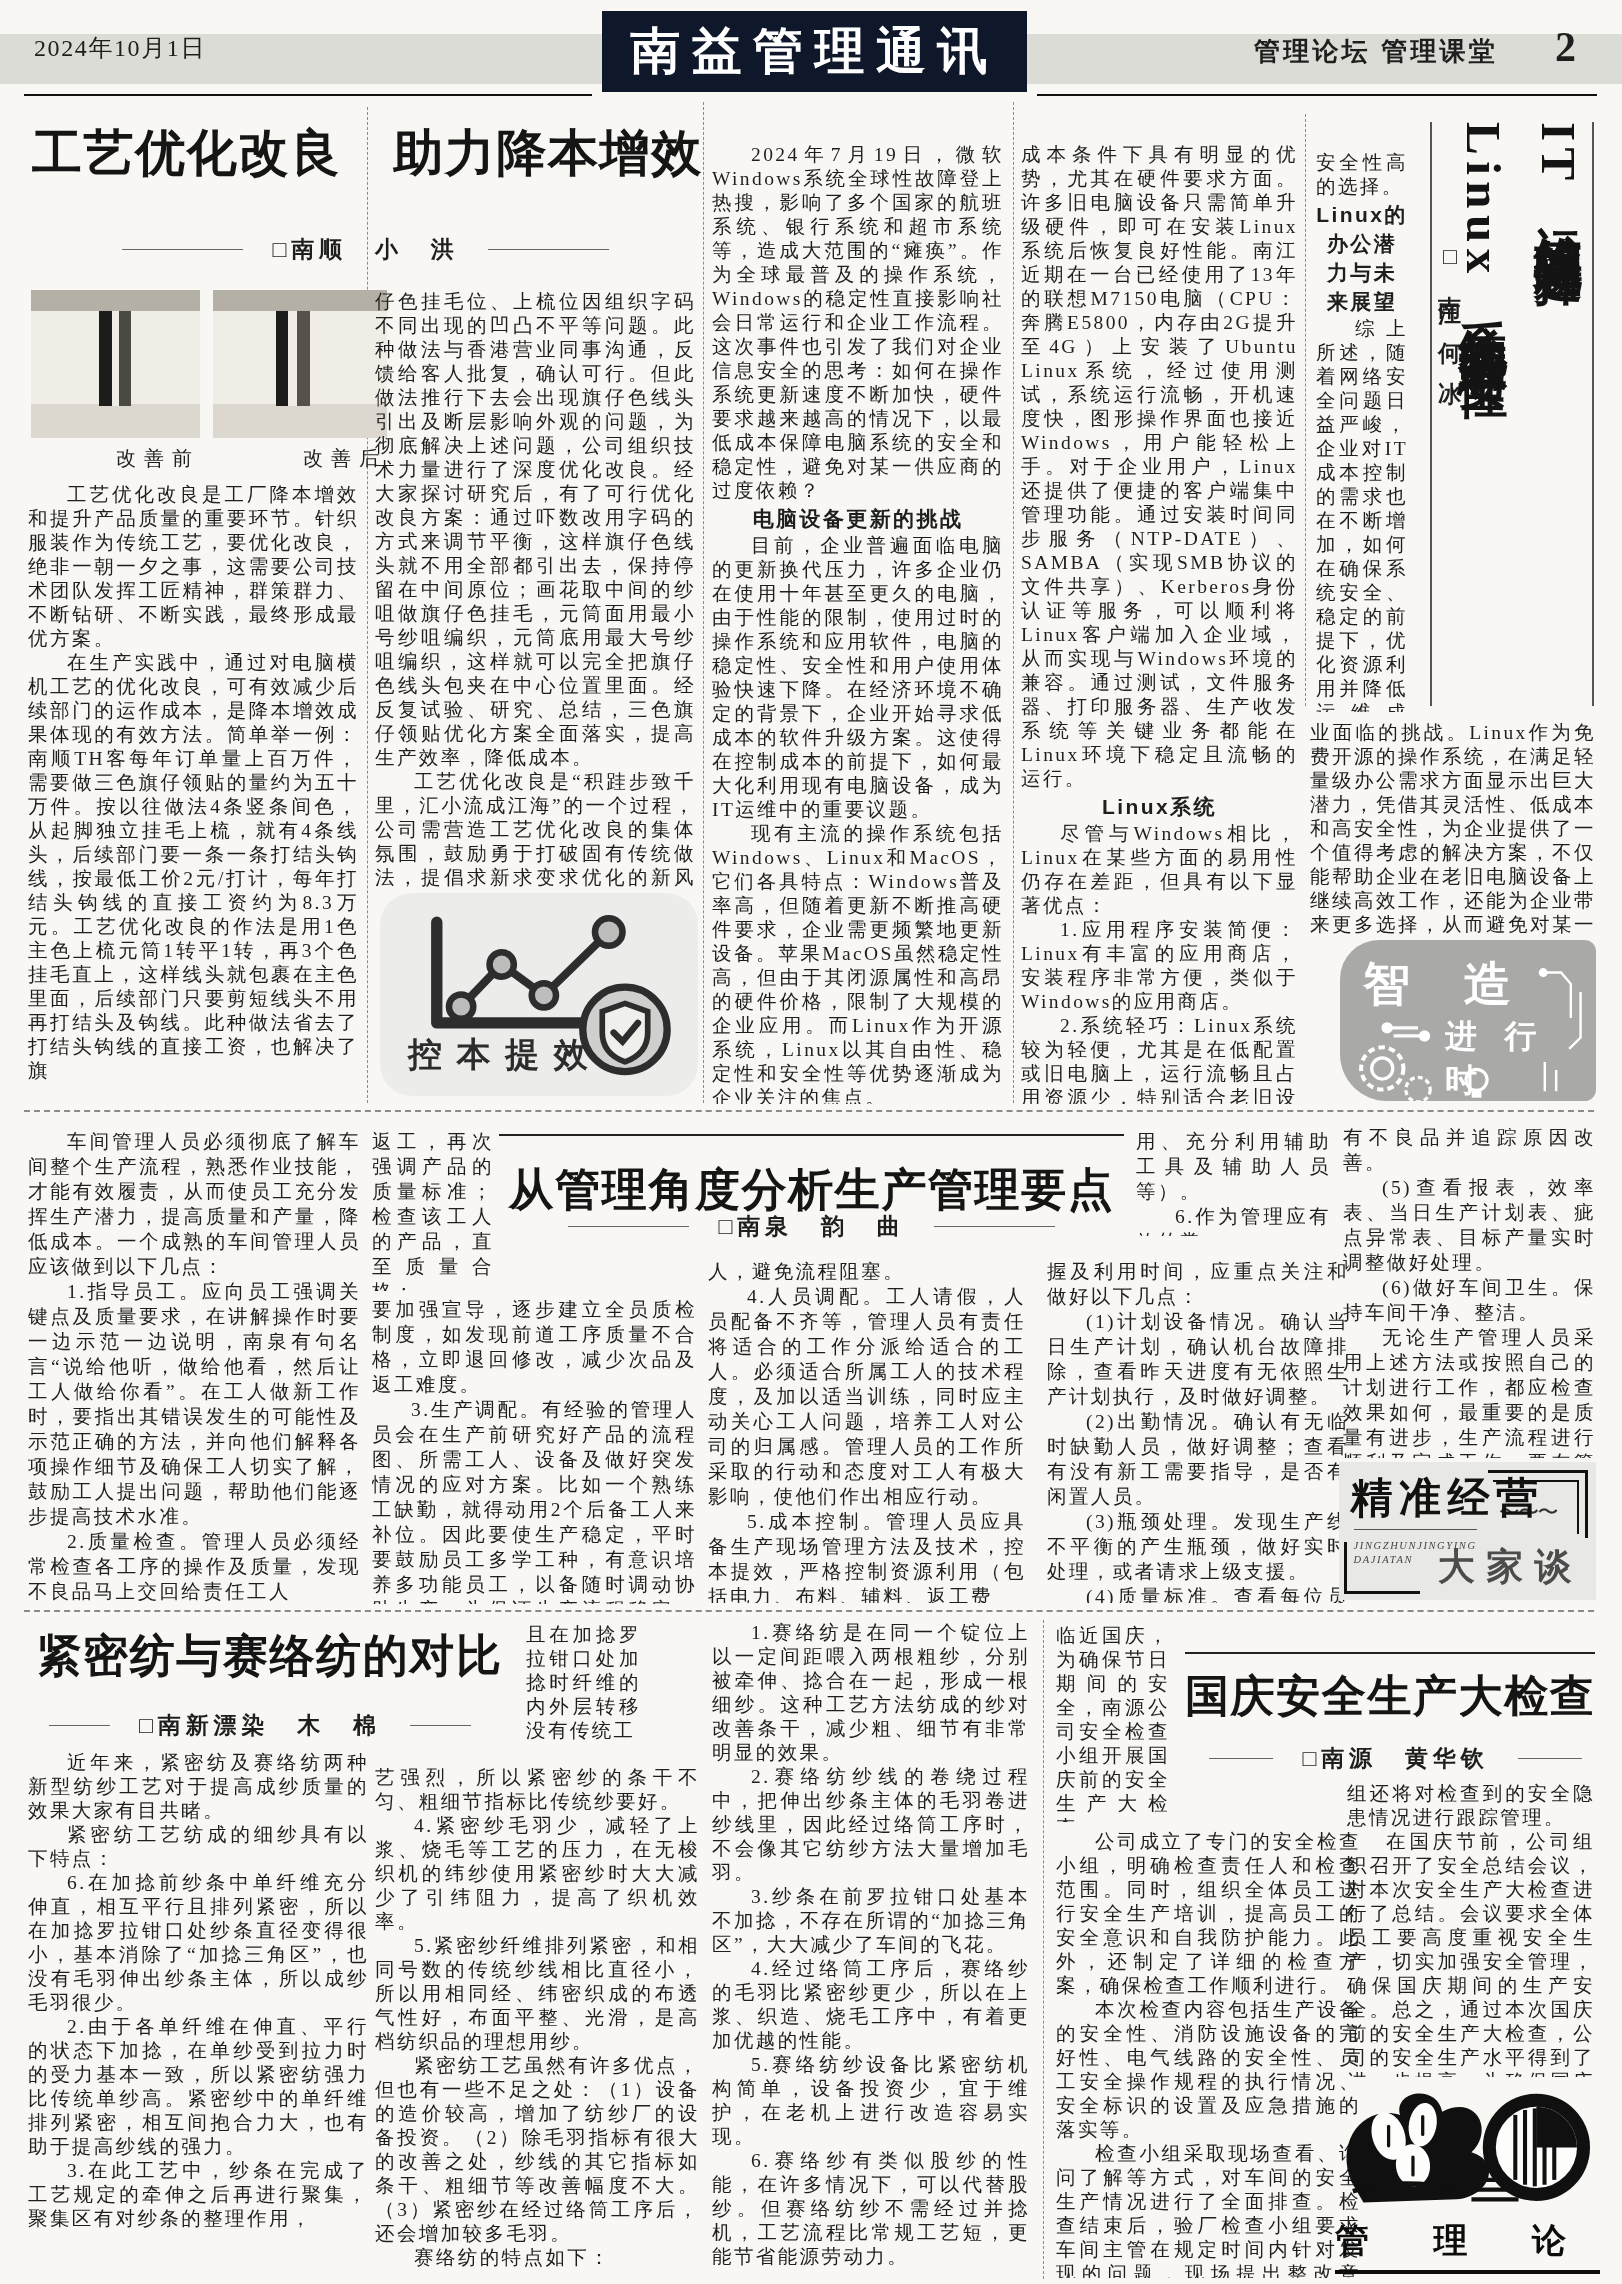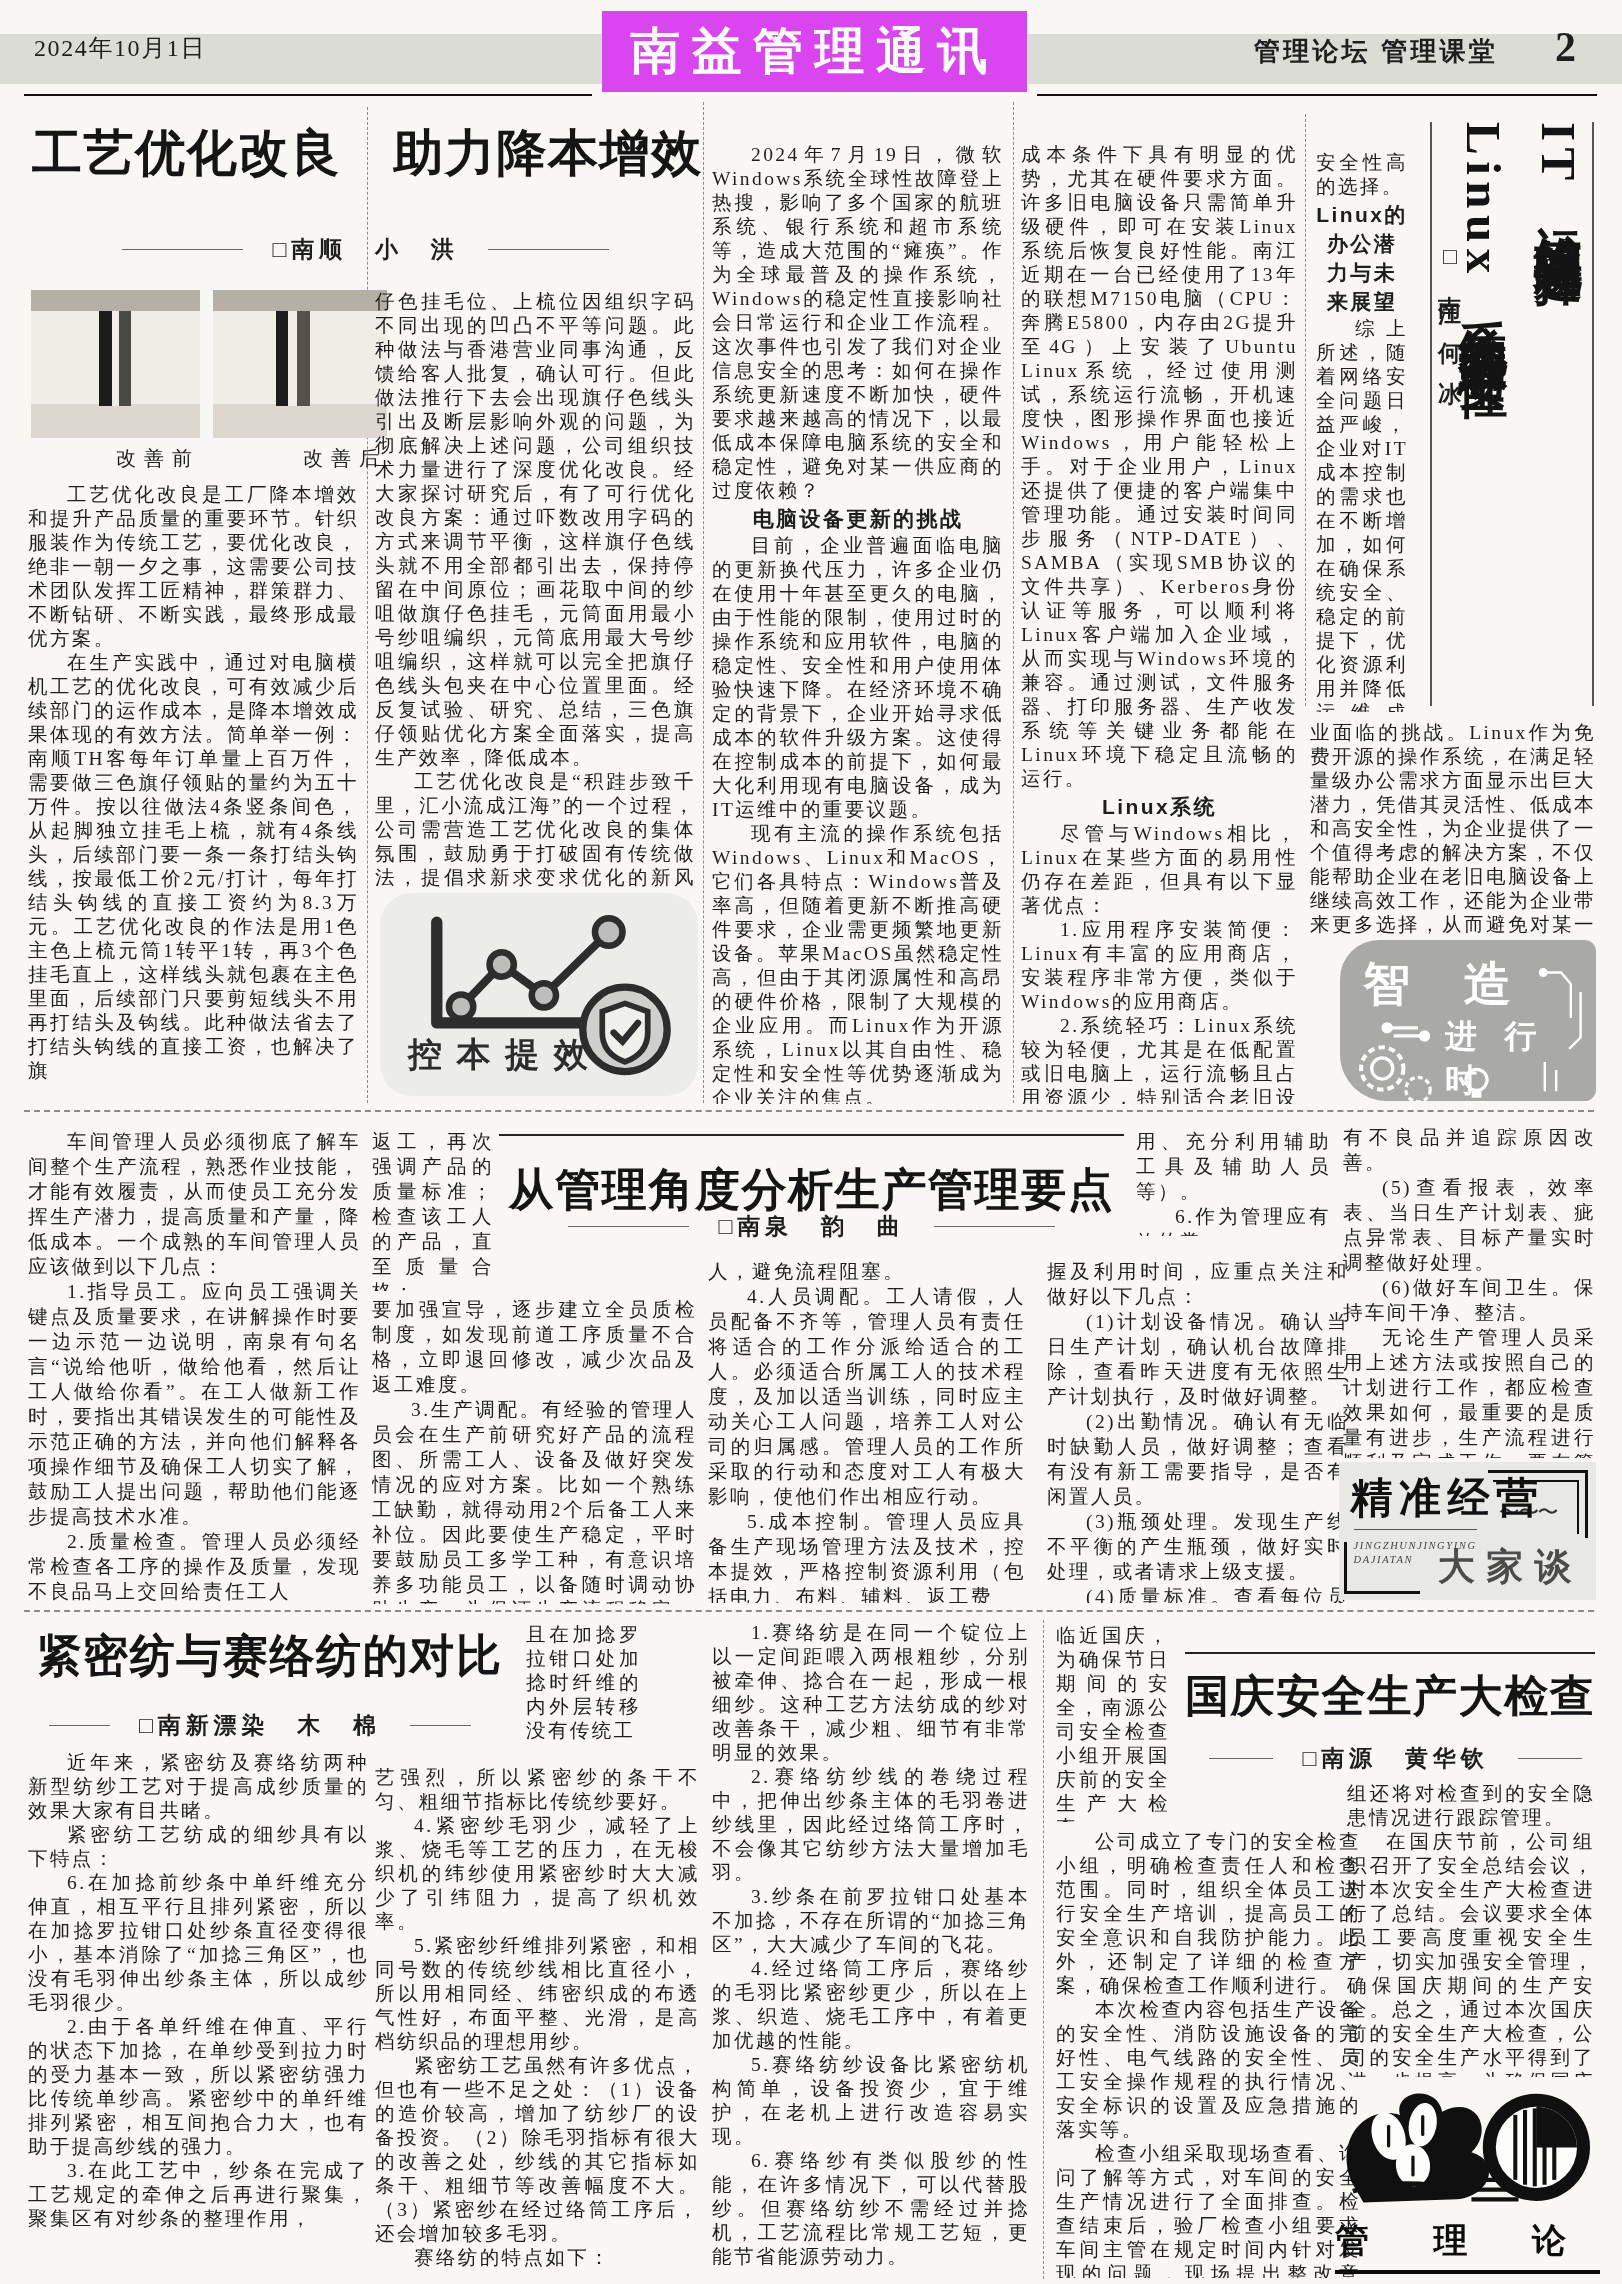--- a/index.html
+++ b/index.html
@@ -1,20 +1,20 @@
 <!DOCTYPE html>
 <html style="font-size:13px"><head>
 <meta charset="utf-8">
 <style>
   html,body{margin:0;padding:0;background:#888;}
   .page{position:relative;width:1623px;height:2284px;background:#f8f7f3;color:#1e1e1e;
         font-family:"Liberation Serif","DejaVu Serif",serif;overflow:hidden;}
   
   .m-bar{position:absolute;left:0;top:34px;width:1623px;height:50px;background:#dcdcd6;}
-  .m-box{position:absolute;left:602px;top:11.4px;width:425px;height:81px;background:#d946ef;
+  .m-box{position:absolute;left:602px;top:11.4px;width:425px;height:81px;background:#0f172a;
          display:flex;align-items:center;justify-content:center;}
   .m-title{color:#fff;font-size:50px;font-weight:bold;letter-spacing:11.4px;}
   .date{position:absolute;left:34px;top:32px;font-size:24px;letter-spacing:1.6px;}
   .sections{position:absolute;left:1254px;top:34px;font-size:26px;font-weight:bold;
             font-family:"Liberation Sans","DejaVu Sans",sans-serif;letter-spacing:3.2px;}
   .pageno{position:absolute;left:1555px;top:23px;font-size:42px;font-weight:bold;}
   .hrule{position:absolute;height:2.4px;background:#111;}
   
   .col{position:absolute;overflow:hidden;text-align:justify;font-size:19.5px;letter-spacing:2.4px;line-height:24px;}
   .mid .col,.mid.col{line-height:25px;}

